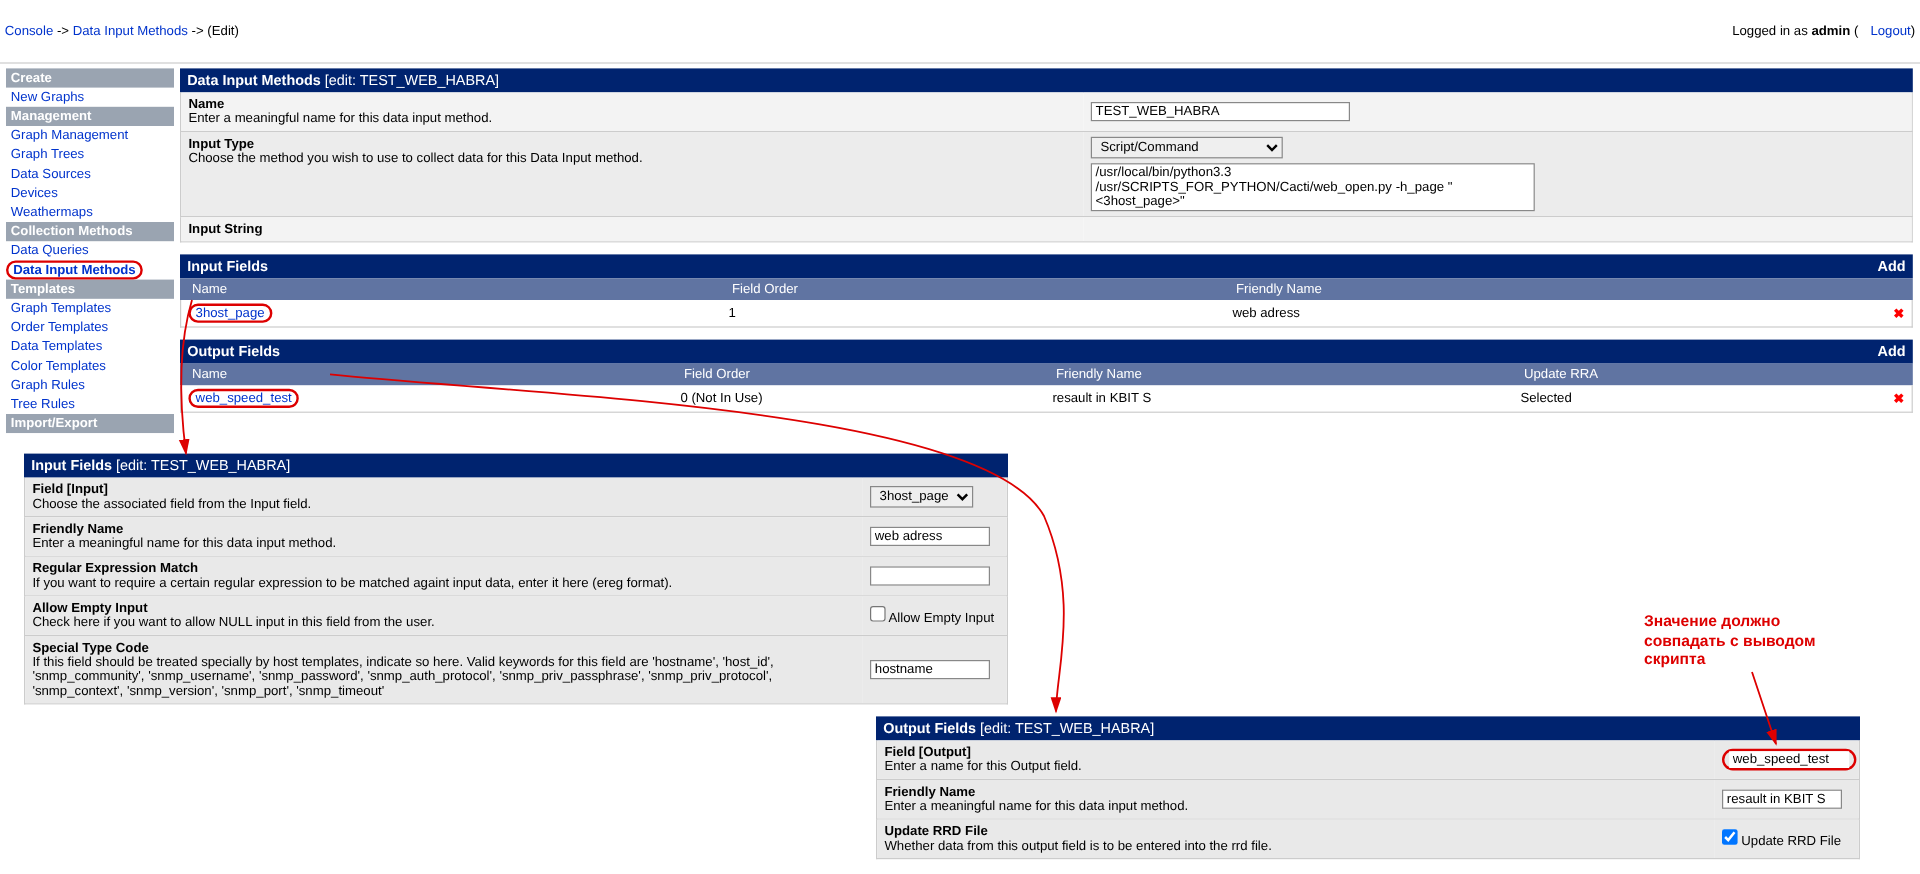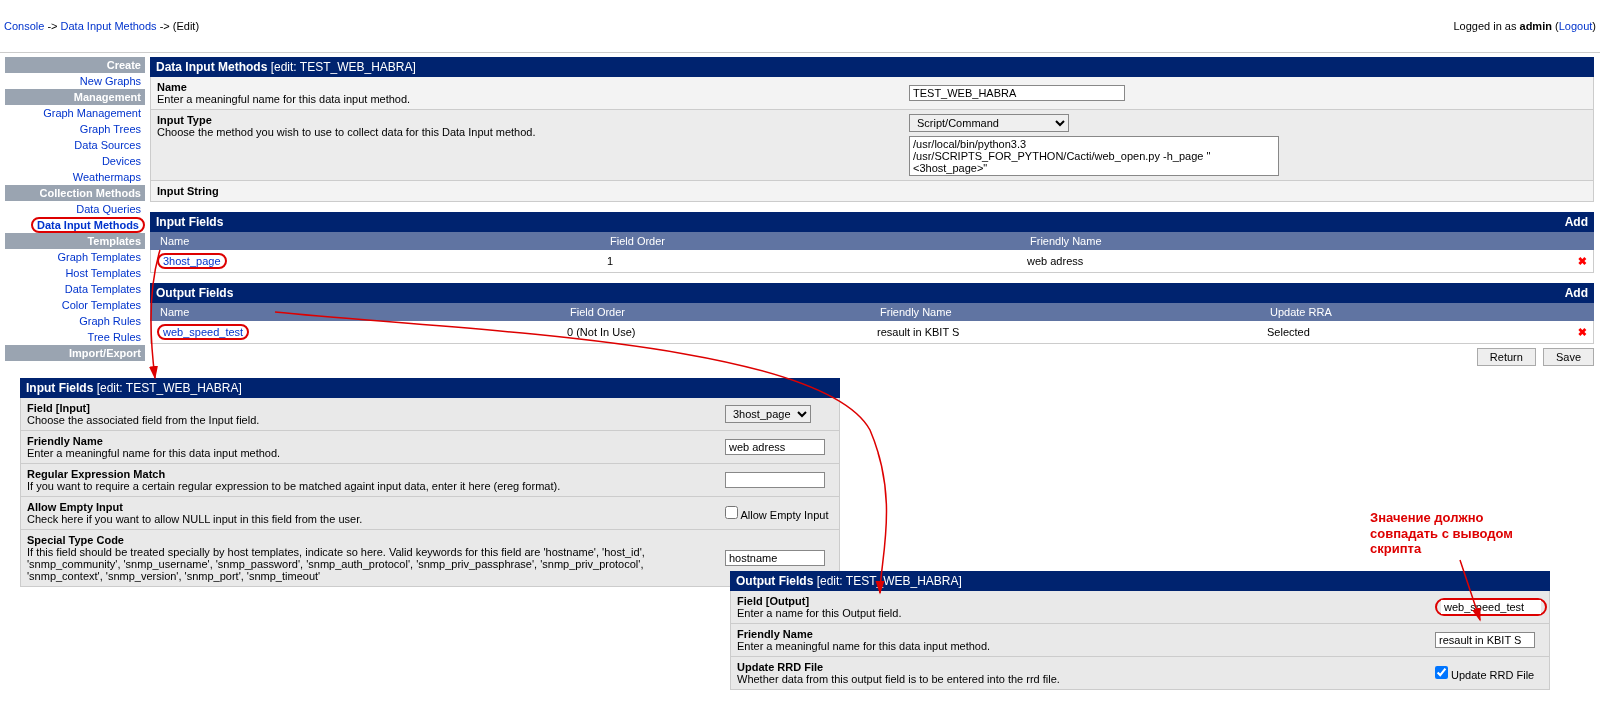--- a/index.html
+++ b/index.html
@@ -1,24 +1,24 @@
 <!DOCTYPE html>
 <html><head>
 <meta charset="utf-8">
 <style>
   * { box-sizing: border-box; margin: 0; padding: 0; }
   body { font-family: Verdana, Tahoma, sans-serif; font-size: 11px; background: #fff; color: #000; }
   a { color: #0033cc; text-decoration: none; }
 
   .breadcrumb { padding: 20px 4px; border-bottom: 1px solid #ccc; font-size: 11px; display:flex; justify-content:space-between;}
-  .breadcrumb .logout { color:#0033cc;}
+  .breadcrumb .logout { color:#0033cc;margin-left:10px;}
   .breadcrumb .right { }
 
   .outer { display: flex; align-items: flex-start; margin-top: 4px; }
-  .sidebar { width: 140px; margin: 0 5px; text-align: right; }
+  .sidebar { width: 140px; margin: 0 5px; }
   .side-sec { background: #9aa4b1; color: #fff; padding: 2px 4px; font-weight: bold; font-size:11px;}
   .side-link { display:block; padding: 2px 4px; color: #0033cc; font-size:11px;}
   .side-link.active { font-weight: bold; }
 
   .main { flex: 1; margin-right: 6px; }
 
   .section-header { background: #00236f; color: #fff; font-weight: bold; padding: 3px 6px; font-size:12px; display:flex; justify-content:space-between; }
   .section-header .edit-suffix { font-weight: normal; }
   .section-header .add-link { color:#fff; cursor:pointer; font-weight:bold;}
   .table-header { background: #6074a2; color: #fff; font-size:11px; padding: 3px 6px; display:flex; }
@@ -80,21 +80,21 @@
     <a class="side-link">Data Sources</a>
     <a class="side-link">Devices</a>
     <a class="side-link">Weathermaps</a>
 
     <div class="side-sec">Collection Methods</div>
     <a class="side-link">Data Queries</a>
     <span class="circle"><a class="side-link active" style="padding:0">Data Input Methods</a></span>
 
     <div class="side-sec">Templates</div>
     <a class="side-link">Graph Templates</a>
-    <a class="side-link">Host Templates</a>
+    <a class="side-link">Order Templates</a>
     <a class="side-link">Data Templates</a>
     <a class="side-link">Color Templates</a>
     <a class="side-link">Graph Rules</a>
     <a class="side-link">Tree Rules</a>
 
     <div class="side-sec">Import/Export</div>
   </div>
 
   <div class="main">
 
@@ -158,24 +158,20 @@
       <div class="th-col" style="flex:1">Update RRA</div>
     </div>
     <div class="table-row">
       <div style="width:410px"><span class="circle"><a>web_speed_test</a></span></div>
       <div style="width:310px">0 (Not In Use)</div>
       <div style="width:390px">resault in KBIT S</div>
       <div style="flex:1">Selected</div>
       <div class="delete-x">✖</div>
     </div>
 
-    <div class="btn-row">
-      <button class="btn">Return</button>
-      <button class="btn">Save</button>
-    </div>
   </div>
 </div>
 
 <div class="sub-panel" style="left:20px; top:378px; width:820px;">
   <div class="section-header">
     <span>
       <span>Input Fields</span>
       <span class="edit-suffix">[edit: TEST_WEB_HABRA]</span>
     </span>
   </div>
@@ -209,21 +205,21 @@
   </div>
   <div class="form-row">
     <div class="form-label"><strong>Special Type Code</strong>
       <span>If this field should be treated specially by host templates, indicate so here. Valid keywords for this field are 'hostname', 'host_id', 'snmp_community', 'snmp_username', 'snmp_password', 'snmp_auth_protocol', 'snmp_priv_passphrase', 'snmp_priv_protocol', 'snmp_context', 'snmp_version', 'snmp_port', 'snmp_timeout'</span></div>
     <div class="form-field">
         <input type="text" value="hostname" style="">
       </div>
   </div>
 </div>
 
-<div class="sub-panel" style="left:730px; top:571px; width:820px;">
+<div class="sub-panel" style="left:730px; top:597px; width:820px;">
   <div class="section-header">
     <span>
       <span>Output Fields</span>
       <span class="edit-suffix">[edit: TEST_WEB_HABRA]</span>
     </span>
   </div>
   <div class="form-row">
     <div class="form-label"><strong>Field [Output]</strong>
       <span>Enter a name for this Output field.</span></div>
     <div class="form-field">

